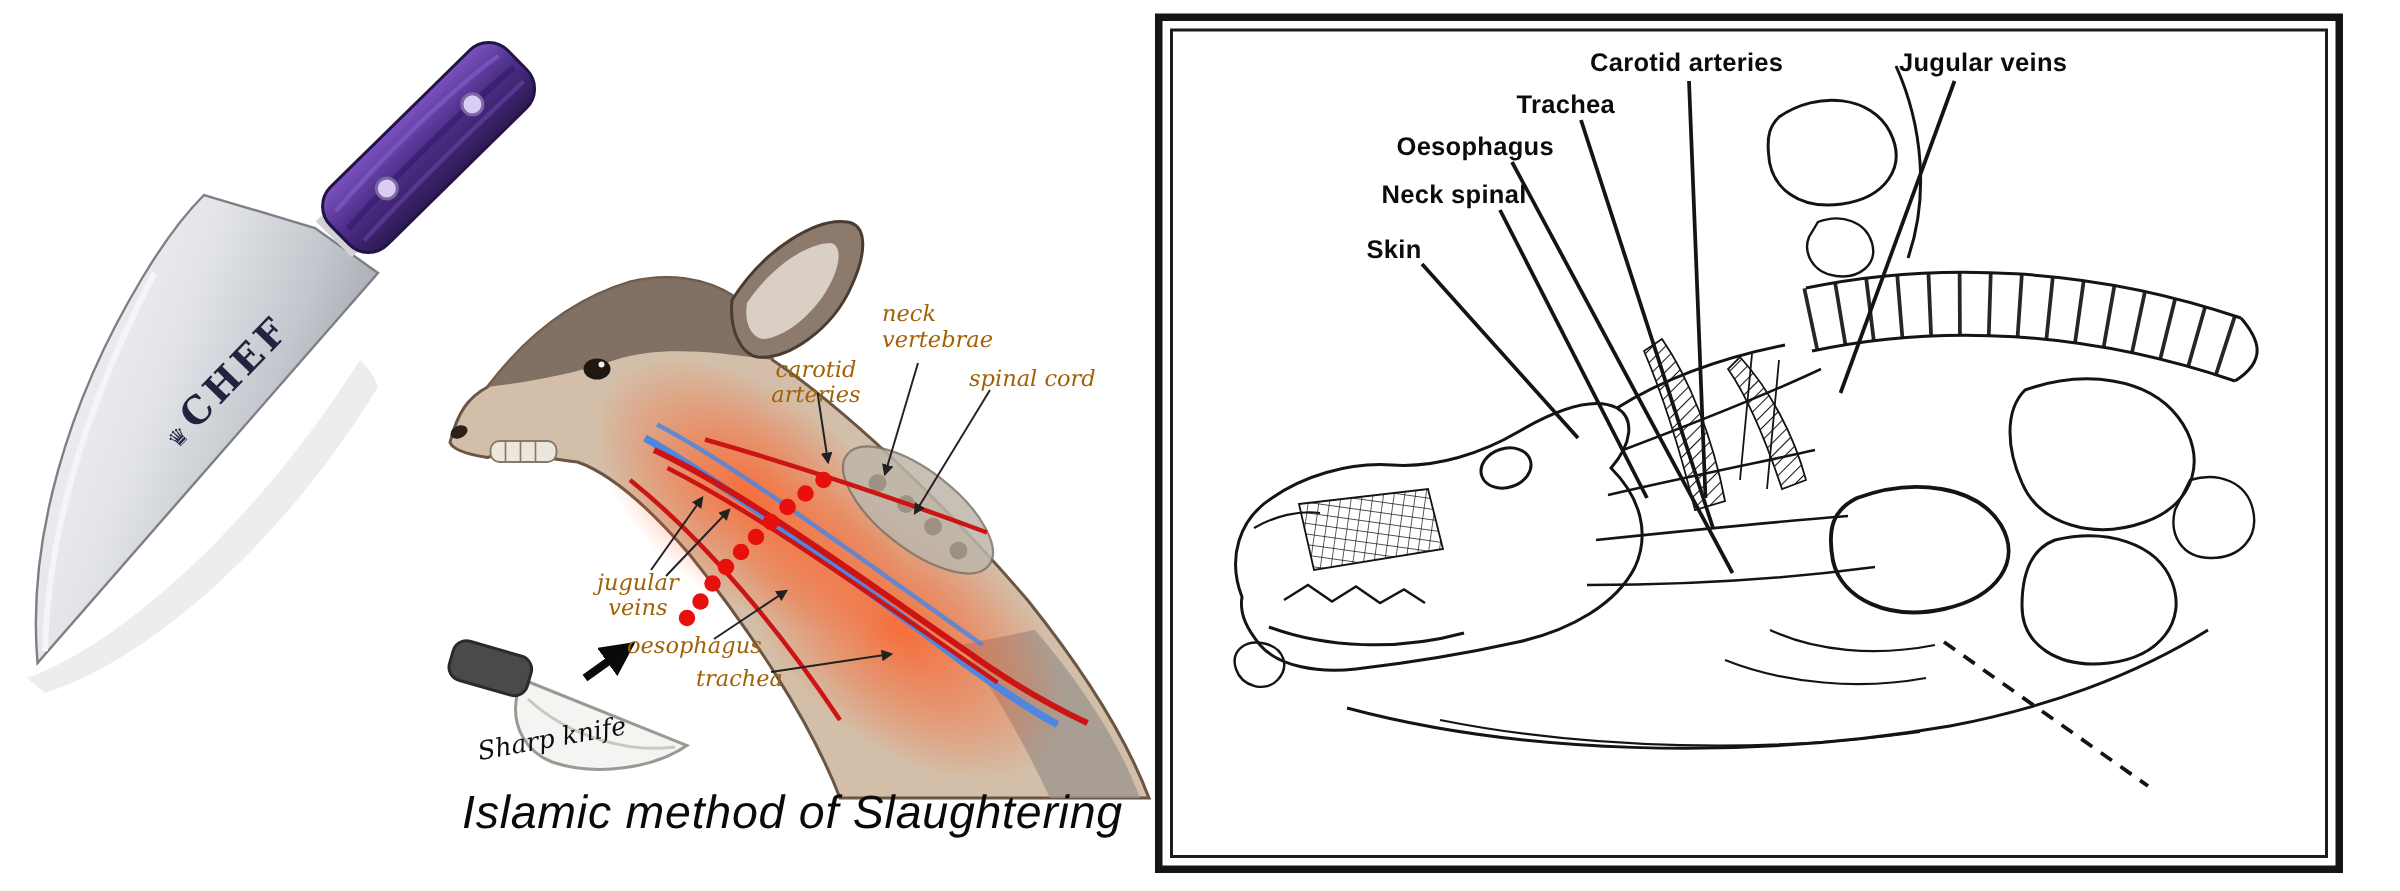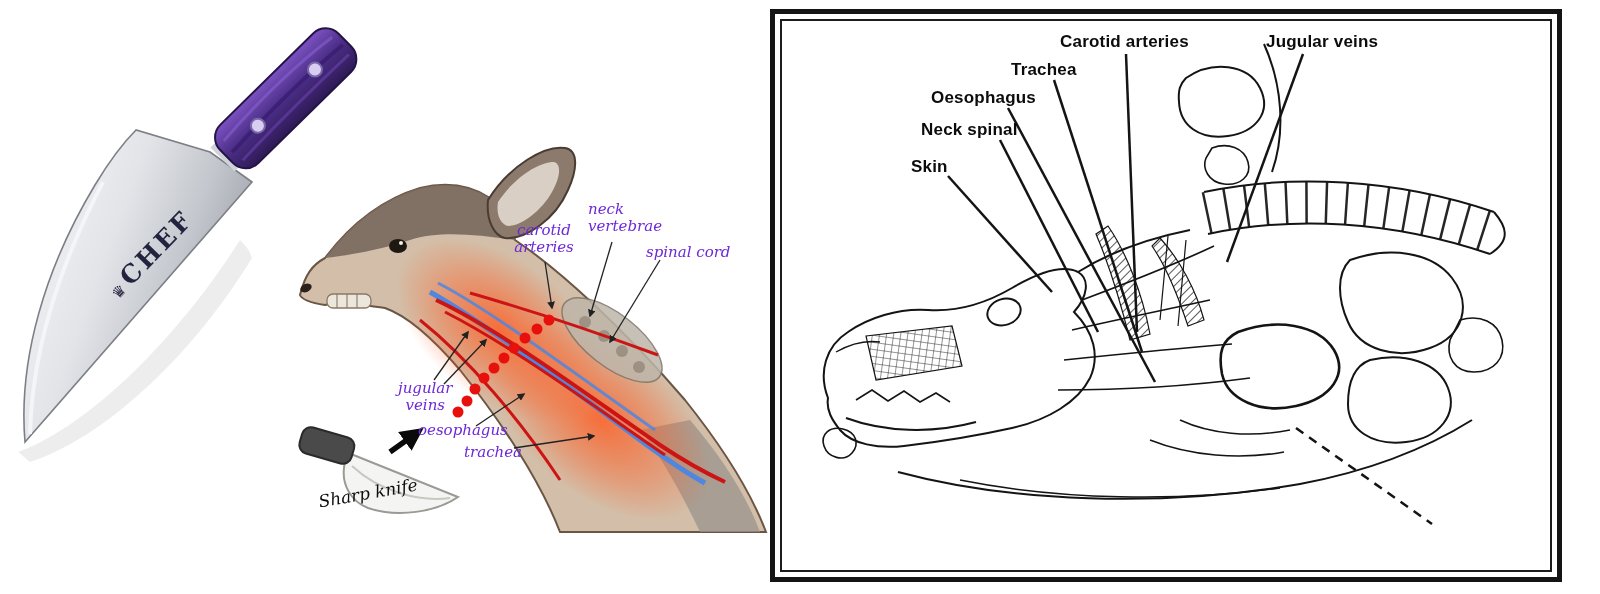--- a/index.html
+++ b/index.html
@@ -4,23 +4,23 @@
 <style>
   html,body{margin:0;padding:0;background:#fff;}
   .stage{position:relative;width:1600px;height:594px;background:#ffffff;overflow:hidden;
          font-family:"Liberation Sans",sans-serif;}
   svg.art{position:absolute;left:0;top:0;width:1600px;height:594px;}
   
   .frame{position:absolute;left:770px;top:9px;width:792px;height:573px;
          border:5px solid #141414;box-sizing:border-box;background:#fff;}
   .frame-inner{position:absolute;inset:5px;border:2px solid #1c1c1c;}
   
-  .mid-label{position:absolute;font:italic 15px/1.15 "DejaVu Serif",serif;color:#6d28d9;
+  .mid-label{position:absolute;font:italic 15px/1.15 "DejaVu Serif",serif;color:#a16207;
              white-space:pre-line;}
-  .mid-label.center{text-align:center;}
+  .mid-label.center{text-align:center;margin-top:16px;}
   .sharp-knife-label{position:absolute;left:318px;top:483px;font:italic 17px "DejaVu Serif",serif;
              color:#0d0d0d;transform:rotate(-10deg);}
   .caption{position:absolute;left:308px;top:524px;font-style:italic;font-size:31px;
            color:#0a0a0a;letter-spacing:.5px;font-family:"Liberation Sans",sans-serif;}
   
   .anat-label{position:absolute;font-family:"Liberation Sans",sans-serif;font-weight:700;
               font-size:17px;color:#0c0c0c;letter-spacing:.2px;}
 </style>
 </head>
 <body>
@@ -206,20 +206,21 @@
   <div class="mid-label center" style="left:512px;top:222px;width:64px;">carotid
 arteries</div>
   <div class="mid-label" style="left:588px;top:201px;">neck
 vertebrae</div>
   <div class="mid-label" style="left:646px;top:244px;text-align:center;">spinal cord</div>
   <div class="mid-label" style="left:398px;top:380px;text-align:center;">jugular
 veins</div>
   <div class="mid-label" style="left:418px;top:422px;">oesophagus</div>
   <div class="mid-label" style="left:464px;top:444px;">trachea</div>
   <div class="sharp-knife-label">Sharp knife</div>
+  <div class="caption">Islamic method of Slaughtering</div>
 
   <div class="anat-label" style="left:1060px;top:32px;">Carotid arteries</div>
   <div class="anat-label" style="left:1266px;top:32px;">Jugular veins</div>
   <div class="anat-label" style="left:1011px;top:60px;">Trachea</div>
   <div class="anat-label" style="left:931px;top:88px;">Oesophagus</div>
   <div class="anat-label" style="left:921px;top:120px;">Neck spinal</div>
   <div class="anat-label" style="left:870px;top:157px;margin-left:41px;">Skin</div>
 
 </div>
 

